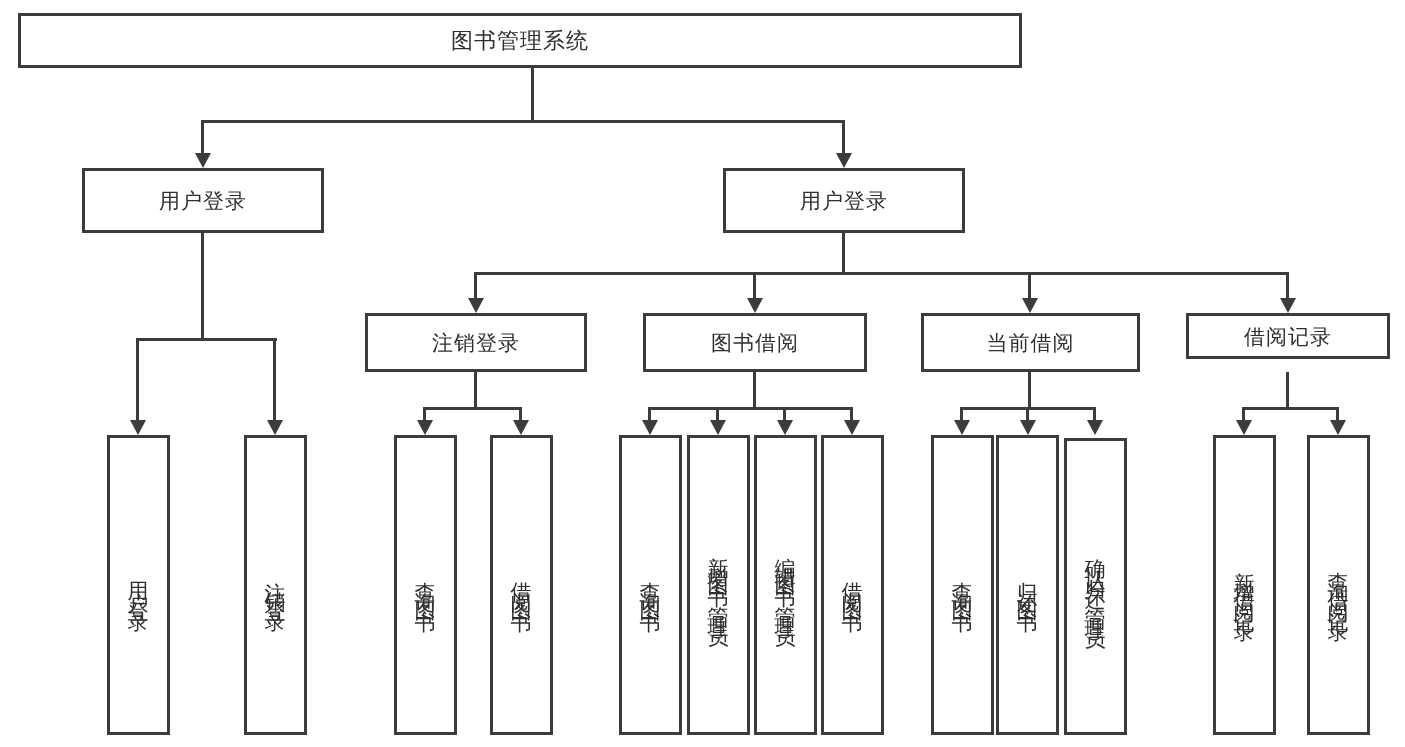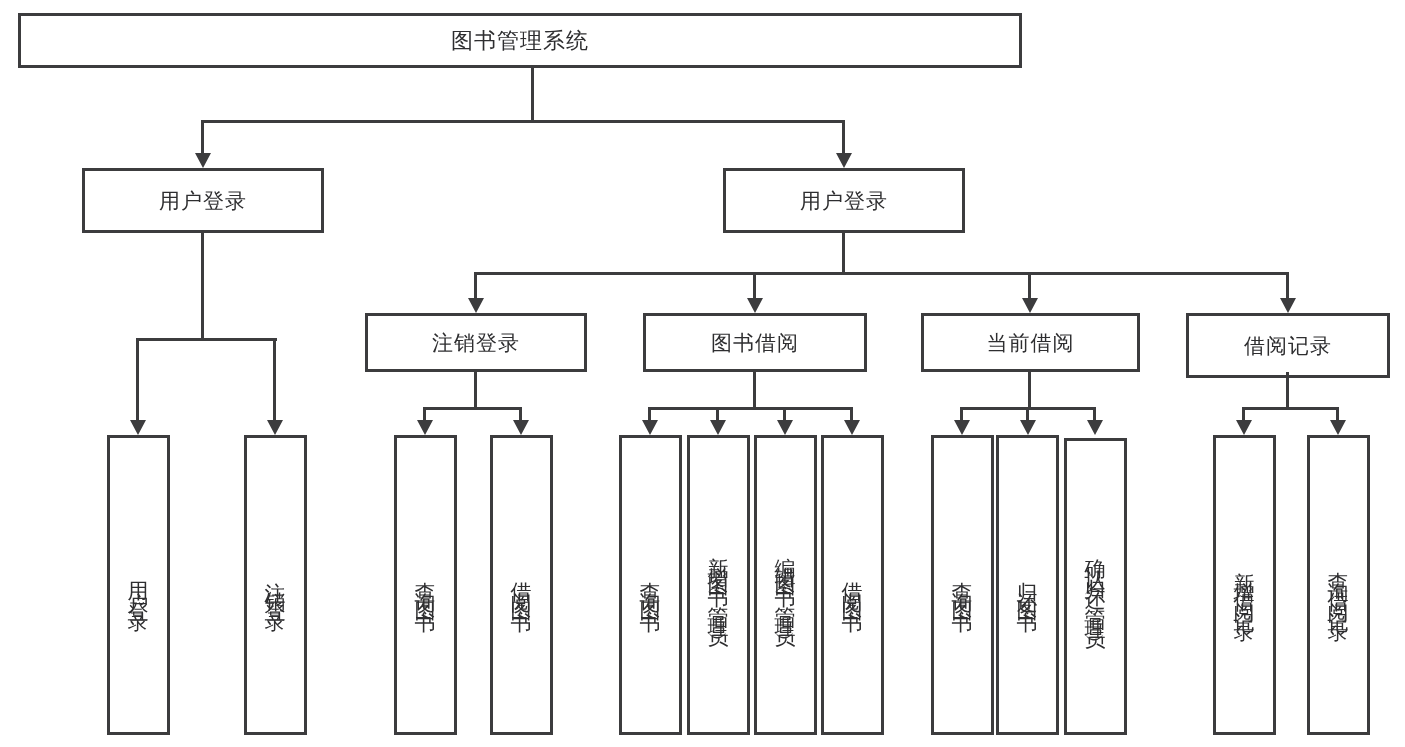--- a/index.html
+++ b/index.html
@@ -102,21 +102,21 @@
 
   <div class="box" style="left:365px;top:313px;width:222px;height:59px;">
     <span class="hboxtext">注销登录</span>
   </div>
   <div class="box" style="left:643px;top:313px;width:224px;height:59px;">
     <span class="hboxtext">图书借阅</span>
   </div>
   <div class="box" style="left:921px;top:313px;width:219px;height:59px;">
     <span class="hboxtext">当前借阅</span>
   </div>
-  <div class="box" style="left:1186px;top:313px;width:204px;height:65px;">
+  <div class="box" style="left:1186px;top:313px;width:204px;height:46px;">
     <span class="hboxtext">借阅记录</span>
   </div>
 
   <div>
     <div class="vline" style="left:474px;top:372px;height:35px;"></div>
     <div class="hline" style="left:423px;top:407px;width:99px;"></div>
     <div class="vline" style="left:423px;top:407px;height:13px;"></div>
     <div class="ah" style="left:417px;top:420px;"></div>
     <div class="vline" style="left:519px;top:407px;height:13px;"></div>
     <div class="ah" style="left:513px;top:420px;"></div>

